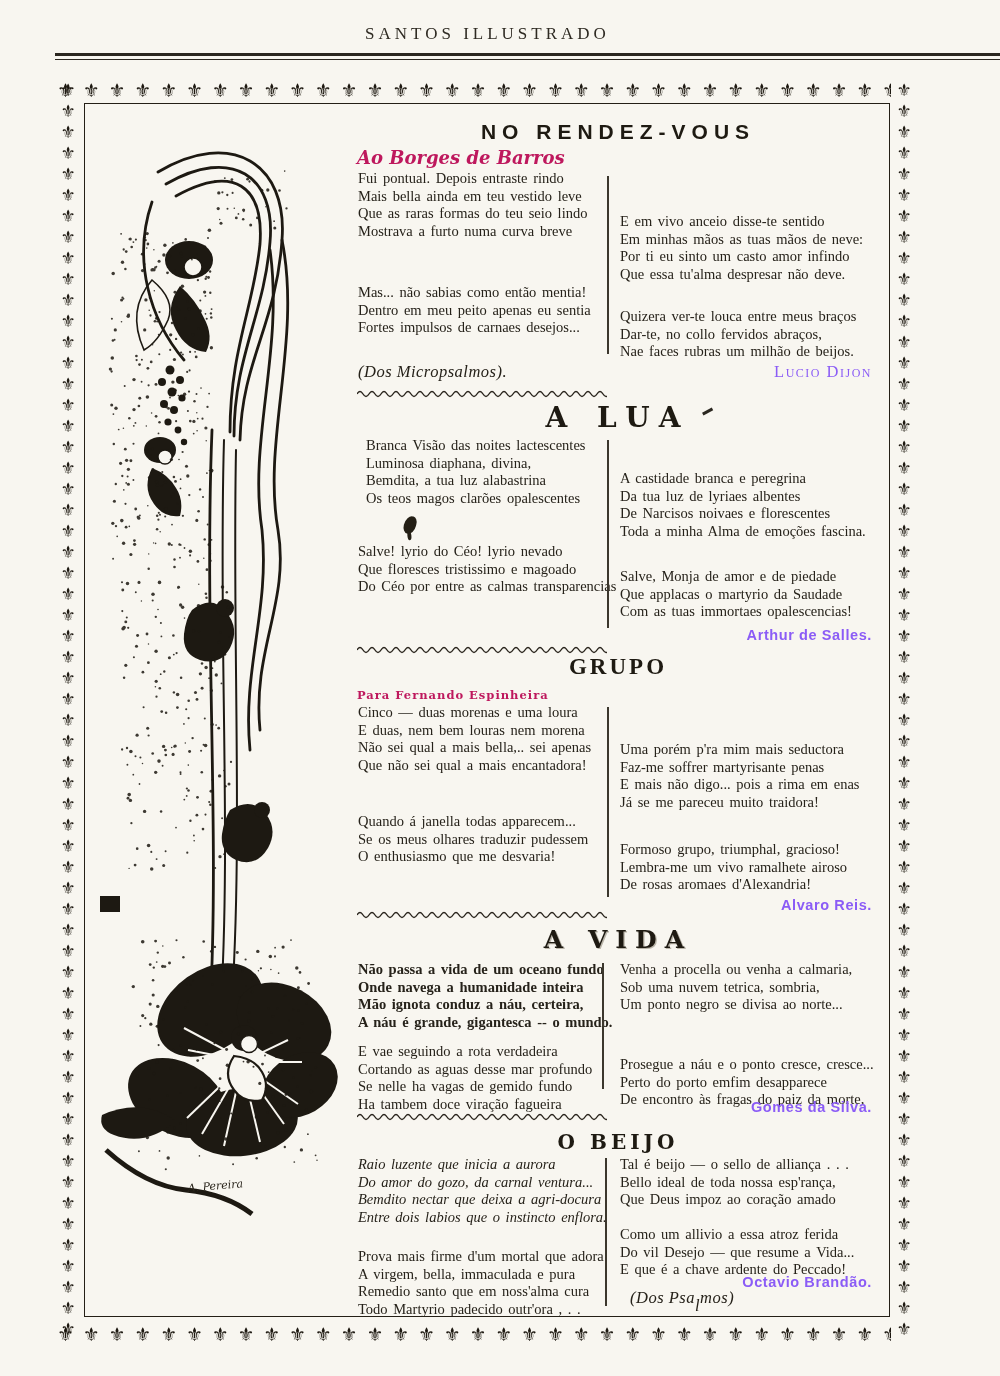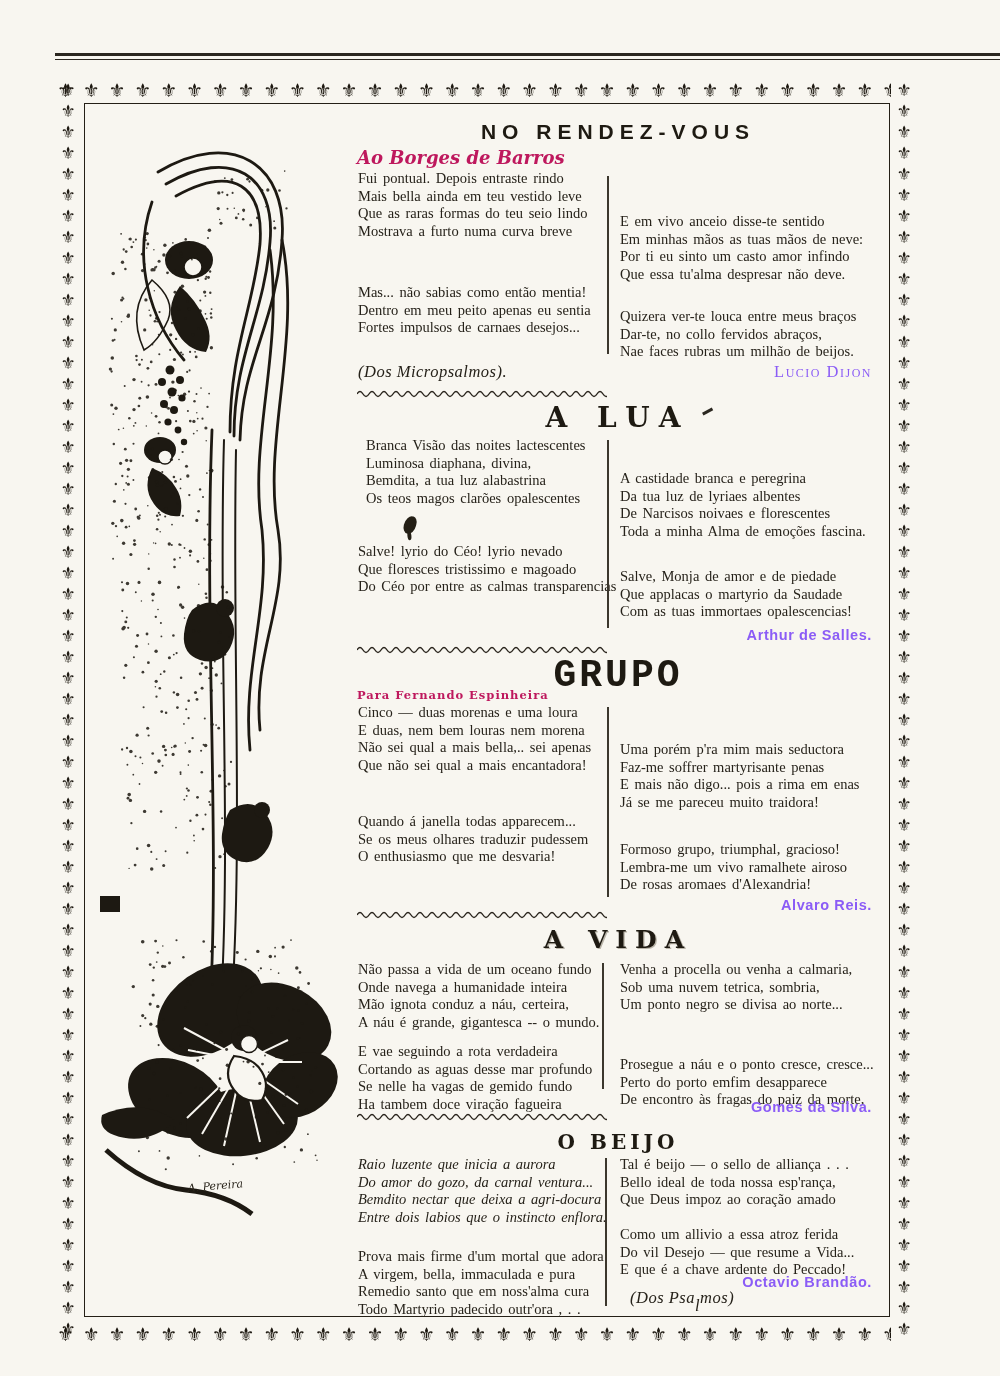--- a/index.html
+++ b/index.html
@@ -11,21 +11,21 @@
   .rule1{top:53px;left:55px;right:0;height:2.6px;background:#2b2720;}
   .rule2{top:59px;left:55px;right:0;height:1.3px;background:#2b2720;}
   .frame-rect{left:84px;top:103px;width:804px;height:1212px;border:1.8px solid #241f16;}
   .band{color:#1d1810;overflow:hidden;white-space:nowrap;}
   .band-h{font-size:19px;letter-spacing:2px;line-height:26px;height:26px;}
   .band-v{width:26px;text-align:center;}
   .band-v span{display:block;height:21px;line-height:21px;font-size:17px;}
   .title{left:357px;width:522px;text-align:center;font-weight:bold;color:#1e1a12;}
   .t-sans{font-family:"Liberation Sans",sans-serif;font-size:21px;letter-spacing:6px;}
   .t-alua{font-size:28px;letter-spacing:10px;font-family:"DejaVu Serif",serif;}
-  .t-grupo{font-size:38px;letter-spacing:3px;font-family:Liberation Mono, monospace;}
+  .t-grupo{font-size:23px;letter-spacing:3px;font-family:Liberation Serif, serif;}
   .t-avida{font-size:25px;letter-spacing:8px;font-family:"DejaVu Serif",serif;
            text-shadow:1.2px 1.2px 0 #b9b4a8;}
   .t-beijo{font-size:20px;letter-spacing:4px;font-family:"DejaVu Serif",serif;}
   .ded{left:357px;width:518px;text-align:left;color:#be185d;}
   .ded-black{font-family:"DejaVu Serif",serif;font-weight:bold;font-style:italic;font-size:18px;}
   .ded-small{font-size:11.5px;font-weight:bold;letter-spacing:1px;font-family:"DejaVu Serif",serif;}
   .stanza{width:265px;}
   .line{font-size:14.5px;line-height:17.6px;white-space:nowrap;word-spacing:2px;}
   .note{font-style:italic;font-size:16.5px;letter-spacing:0.5px;}
   .author{left:520px;width:352px;text-align:right;color:#8b5cf6;}
@@ -37,20 +37,21 @@
         border-radius:60% 40% 55% 45%;transform:rotate(14deg);}
   .blot:after{content:"";position:absolute;left:6px;top:15px;width:4px;height:9px;
         background:#241f15;border-radius:50%;transform:rotate(-20deg);}
   .stray{left:702px;top:410px;width:11px;height:2.5px;background:#2b2720;transform:rotate(-28deg);}
   svg{display:block;}
 </style>
 </head>
 <body>
 
 <div id="page">
+  <div class="abs masthead">SANTOS ILLUSTRADO</div>
   <div class="abs rule1"></div>
   <div class="abs rule2"></div>
 
   <div class="abs band band-h" id="band-top" style="left:57px;top:78px;width:834px;">⚜ ⚜ ⚜ ⚜ ⚜ ⚜ ⚜ ⚜ ⚜ ⚜ ⚜ ⚜ ⚜ ⚜ ⚜ ⚜ ⚜ ⚜ ⚜ ⚜ ⚜ ⚜ ⚜ ⚜ ⚜ ⚜ ⚜ ⚜ ⚜ ⚜ ⚜ ⚜ ⚜ ⚜ ⚜ ⚜ ⚜ ⚜ ⚜ ⚜ </div>
   <div class="abs band band-h" id="band-bottom" style="left:57px;top:1322px;width:834px;">⚜ ⚜ ⚜ ⚜ ⚜ ⚜ ⚜ ⚜ ⚜ ⚜ ⚜ ⚜ ⚜ ⚜ ⚜ ⚜ ⚜ ⚜ ⚜ ⚜ ⚜ ⚜ ⚜ ⚜ ⚜ ⚜ ⚜ ⚜ ⚜ ⚜ ⚜ ⚜ ⚜ ⚜ ⚜ ⚜ ⚜ ⚜ ⚜ ⚜ </div>
   <div class="abs band band-v" id="band-left" style="left:55px;top:80px;height:1268px;">
       <span>⚜</span>
       <span>⚜</span>
       <span>⚜</span>
       <span>⚜</span>
@@ -949,21 +950,21 @@
         <div class="line">De rosas aromaes d'Alexandria!</div>
       </div>
       <div class="abs author a-bold" style="top: 897px;">Alvaro Reis.</div>
       <div class="abs colrule" style="left: 607px; top: 707px; height: 190px;"></div>
       <div class="abs squig" style="left: 357px; top: 910px; width: 522px;">
         <svg width="250" height="10">
           <path d="M0,5 q3,-5 6,0 q3,5 6,0 q3,-5 6,0 q3,5 6,0 q3,-5 6,0 q3,5 6,0 q3,-5 6,0 q3,5 6,0 q3,-5 6,0 q3,5 6,0 q3,-5 6,0 q3,5 6,0 q3,-5 6,0 q3,5 6,0 q3,-5 6,0 q3,5 6,0 q3,-5 6,0 q3,5 6,0 q3,-5 6,0 q3,5 6,0 q3,-5 6,0 q3,5 6,0 q3,-5 6,0 q3,5 6,0 q3,-5 6,0 q3,5 6,0 q3,-5 6,0 q3,5 6,0 q3,-5 6,0 q3,5 6,0 q3,-5 6,0 q3,5 6,0 q3,-5 6,0 q3,5 6,0 q3,-5 6,0 q3,5 6,0 q3,-5 6,0 q3,5 6,0 q3,-5 6,0 q3,5 6,0 q3,-5 6,0 q3,5 6,0" fill="none" stroke="#2b261e" stroke-width="1.4"></path>
         </svg>
       </div>
       <div class="abs title t-avida" style="top: 925px;">A VIDA</div>
-      <div class="abs stanza" style="left: 358px; top: 961px;">
+      <div class="abs stanza" style="left: 358px; top: 961px; font-weight: bold;">
         <div class="line">Não passa a vida de um oceano fundo</div>
         <div class="line">Onde navega a humanidade inteira</div>
         <div class="line">Mão ignota conduz a náu, certeira,</div>
         <div class="line">A náu é grande, gigantesca -- o mundo.</div>
       </div>
       <div class="abs stanza" style="left: 358px; top: 1043px;">
         <div class="line">E vae seguindo a rota verdadeira</div>
         <div class="line">Cortando as aguas desse mar profundo</div>
         <div class="line">Se nelle ha vagas de gemido fundo</div>
         <div class="line">Ha tambem doce viração fagueira</div>

